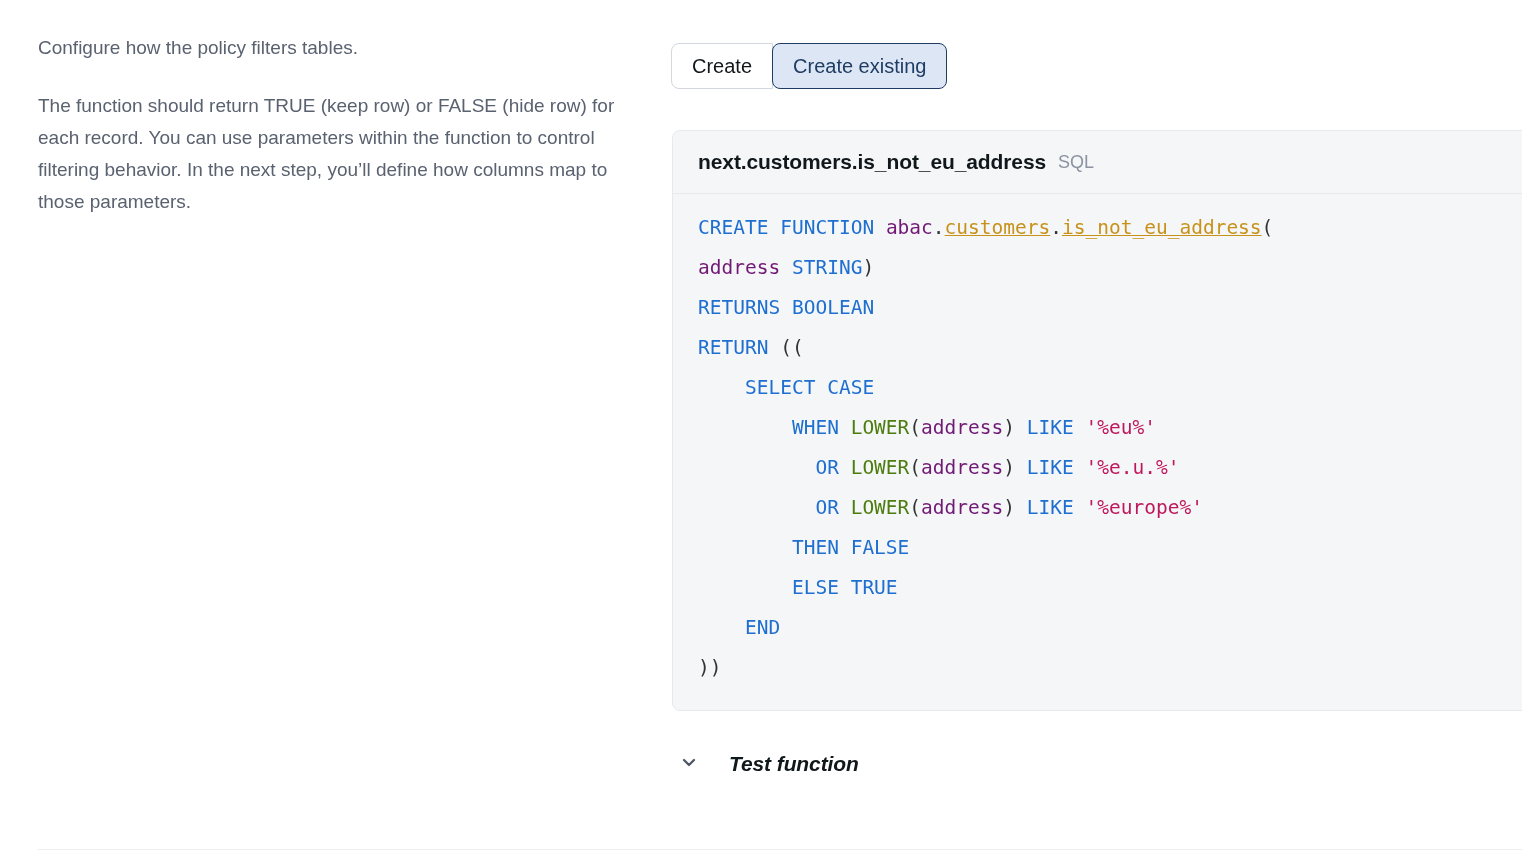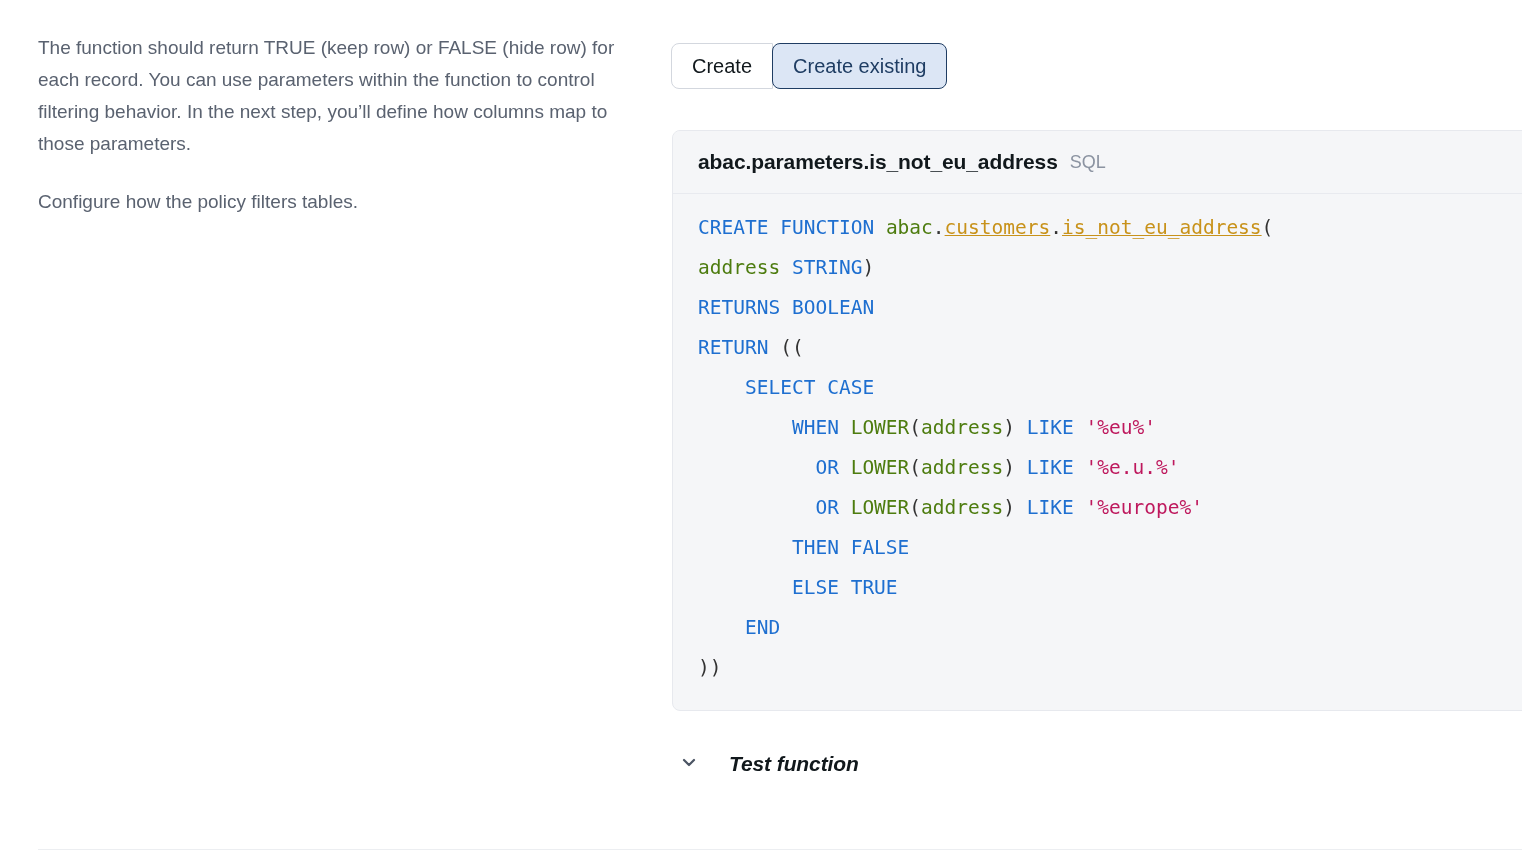--- a/index.html
+++ b/index.html
@@ -136,21 +136,21 @@
     color: #333333;
     white-space: pre;
   }
   .code-line {
     padding: 0 25px;
     white-space: pre;
   }
 
   .tok-kw   { color: #1e6fd0; }
   .tok-fn   { color: #4d7c0f; }
-  .tok-id   { color: #4d7c0f; }
+  .tok-id   { color: #701a75; }
   .tok-name { color: #c8921a; text-decoration: underline; }
   .tok-str  { color: #be185d; }
   .tok-punc { color: #333333; }
 
   
   .test-fn {
     position: absolute;
     left: 2px;
     top: 752px;
     display: flex;
@@ -184,34 +184,34 @@
     height: 1px;
     background: #eceef1;
   }
 </style>
 </head>
 <body>
 
 <div class="page">
 
   <div class="left-col">
+    <p class="section-desc">Configure how the policy filters tables.</p>
     <p class="section-desc">The function should return TRUE (keep row) or FALSE (hide row) for each record. You can use parameters within the function to control filtering behavior. In the next step, you’ll define how columns map to those parameters.</p>
-    <p class="section-desc">Configure how the policy filters tables.</p>
   </div>
 
   <div class="right-col">
 
     <div class="segmented">
       <button class="seg-btn">Create</button>
       <button class="seg-btn active">Create existing</button>
     </div>
 
     <div class="code-card">
       <div class="code-header">
-        <span class="code-header-title">abac.parameters.is_not_eu_address</span>
+        <span class="code-header-title">next.customers.is_not_eu_address</span>
         <span class="code-header-lang">SQL</span>
       </div>
       <div class="code-body" id="code-body"><div class="code-line"><span class="tok-kw">CREATE</span><span> </span><span class="tok-kw">FUNCTION</span><span> </span><span class="tok-id">abac</span><span class="tok-punc">.</span><span class="tok-name">customers</span><span class="tok-punc">.</span><span class="tok-name">is_not_eu_address</span><span class="tok-punc">(</span></div><div class="code-line"><span class="tok-id">address</span><span> </span><span class="tok-kw">STRING</span><span class="tok-punc">)</span></div><div class="code-line"><span class="tok-kw">RETURNS</span><span> </span><span class="tok-kw">BOOLEAN</span></div><div class="code-line"><span class="tok-kw">RETURN</span><span class="tok-punc"> ((</span></div><div class="code-line"><span>    </span><span class="tok-kw">SELECT</span><span> </span><span class="tok-kw">CASE</span></div><div class="code-line"><span>        </span><span class="tok-kw">WHEN</span><span> </span><span class="tok-fn">LOWER</span><span class="tok-punc">(</span><span class="tok-id">address</span><span class="tok-punc">) </span><span class="tok-kw">LIKE</span><span> </span><span class="tok-str">'%eu%'</span></div><div class="code-line"><span>          </span><span class="tok-kw">OR</span><span> </span><span class="tok-fn">LOWER</span><span class="tok-punc">(</span><span class="tok-id">address</span><span class="tok-punc">) </span><span class="tok-kw">LIKE</span><span> </span><span class="tok-str">'%e.u.%'</span></div><div class="code-line"><span>          </span><span class="tok-kw">OR</span><span> </span><span class="tok-fn">LOWER</span><span class="tok-punc">(</span><span class="tok-id">address</span><span class="tok-punc">) </span><span class="tok-kw">LIKE</span><span> </span><span class="tok-str">'%europe%'</span></div><div class="code-line"><span>        </span><span class="tok-kw">THEN</span><span> </span><span class="tok-kw">FALSE</span></div><div class="code-line"><span>        </span><span class="tok-kw">ELSE</span><span> </span><span class="tok-kw">TRUE</span></div><div class="code-line"><span>    </span><span class="tok-kw">END</span></div><div class="code-line"><span class="tok-punc">))</span></div></div>
     </div>
 
     <div class="test-fn">
       <span class="chevron">
         <svg width="20" height="20" viewBox="0 0 20 20" fill="none" stroke="currentColor" stroke-width="2.2" stroke-linecap="round" stroke-linejoin="round">
           <polyline points="5,8 10,13 15,8"></polyline>
         </svg>

